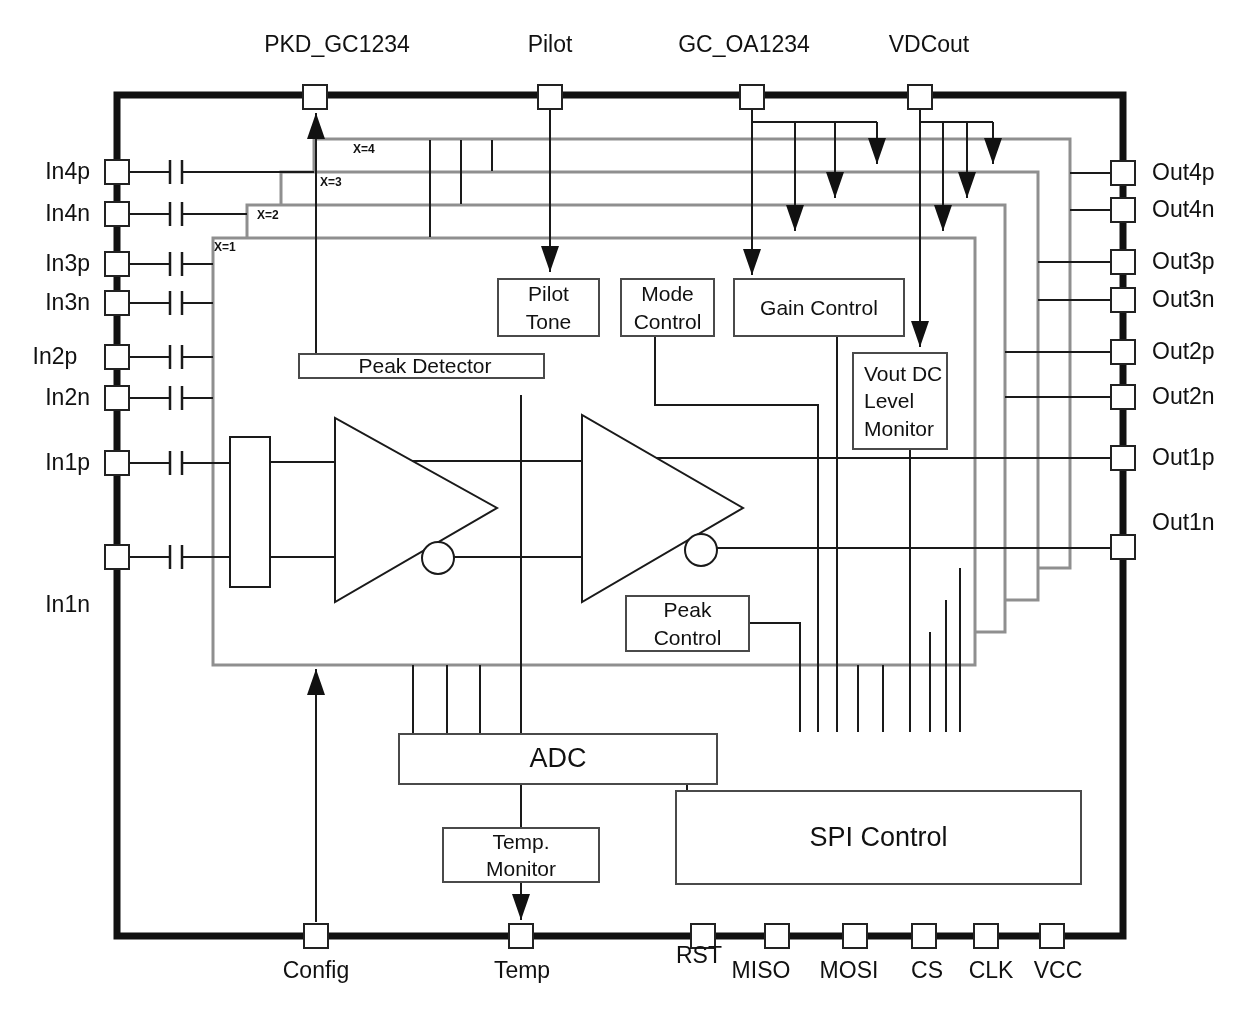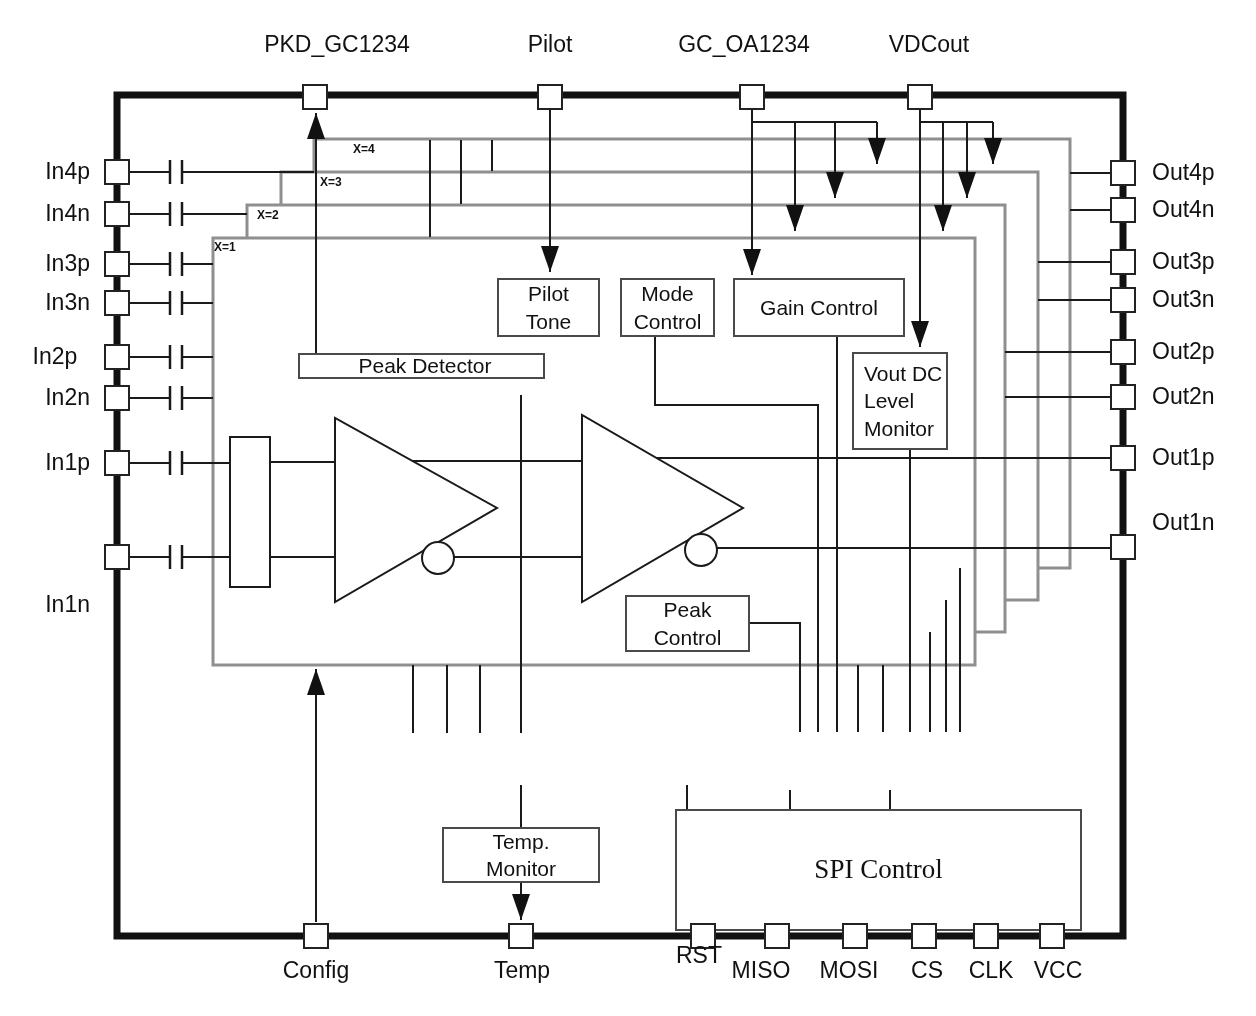--- a/index.html
+++ b/index.html
@@ -164,25 +164,28 @@
 </div>
 <div class="block la" style="left:852px;top:352px;width:96px;height:98px;">
   <div>Vout DC</div>
   <div>Level</div>
   <div>Monitor</div>
 </div>
 <div class="block" style="left:625px;top:595px;width:125px;height:57px;">
   <div>Peak</div>
   <div>Control</div>
 </div>
+<div class="block big" style="left:398px;top:733px;width:320px;height:52px;">
+  <div>ADC</div>
+</div>
 <div class="block" style="left:442px;top:827px;width:158px;height:56px;">
   <div>Temp.</div>
   <div>Monitor</div>
 </div>
-<div class="block big" style="left:675px;top:809px;width:407px;height:122px;font-family:Liberation Serif, serif;">
+<div class="block big" style="left:675px;top:790px;width:407px;height:95px;">
   <div>SPI Control</div>
 </div>
 
 <div class="xlbl" style="left:214px;top:240px;">X=1</div>
 <div class="xlbl" style="left:257px;top:208px;">X=2</div>
 <div class="xlbl" style="left:320px;top:175px;">X=3</div>
 <div class="xlbl" style="left:353px;top:142px;">X=4</div>
 
 <div class="pin" style="left:302px;top:84px;"></div>
 <div class="pin" style="left:537px;top:84px;"></div>

